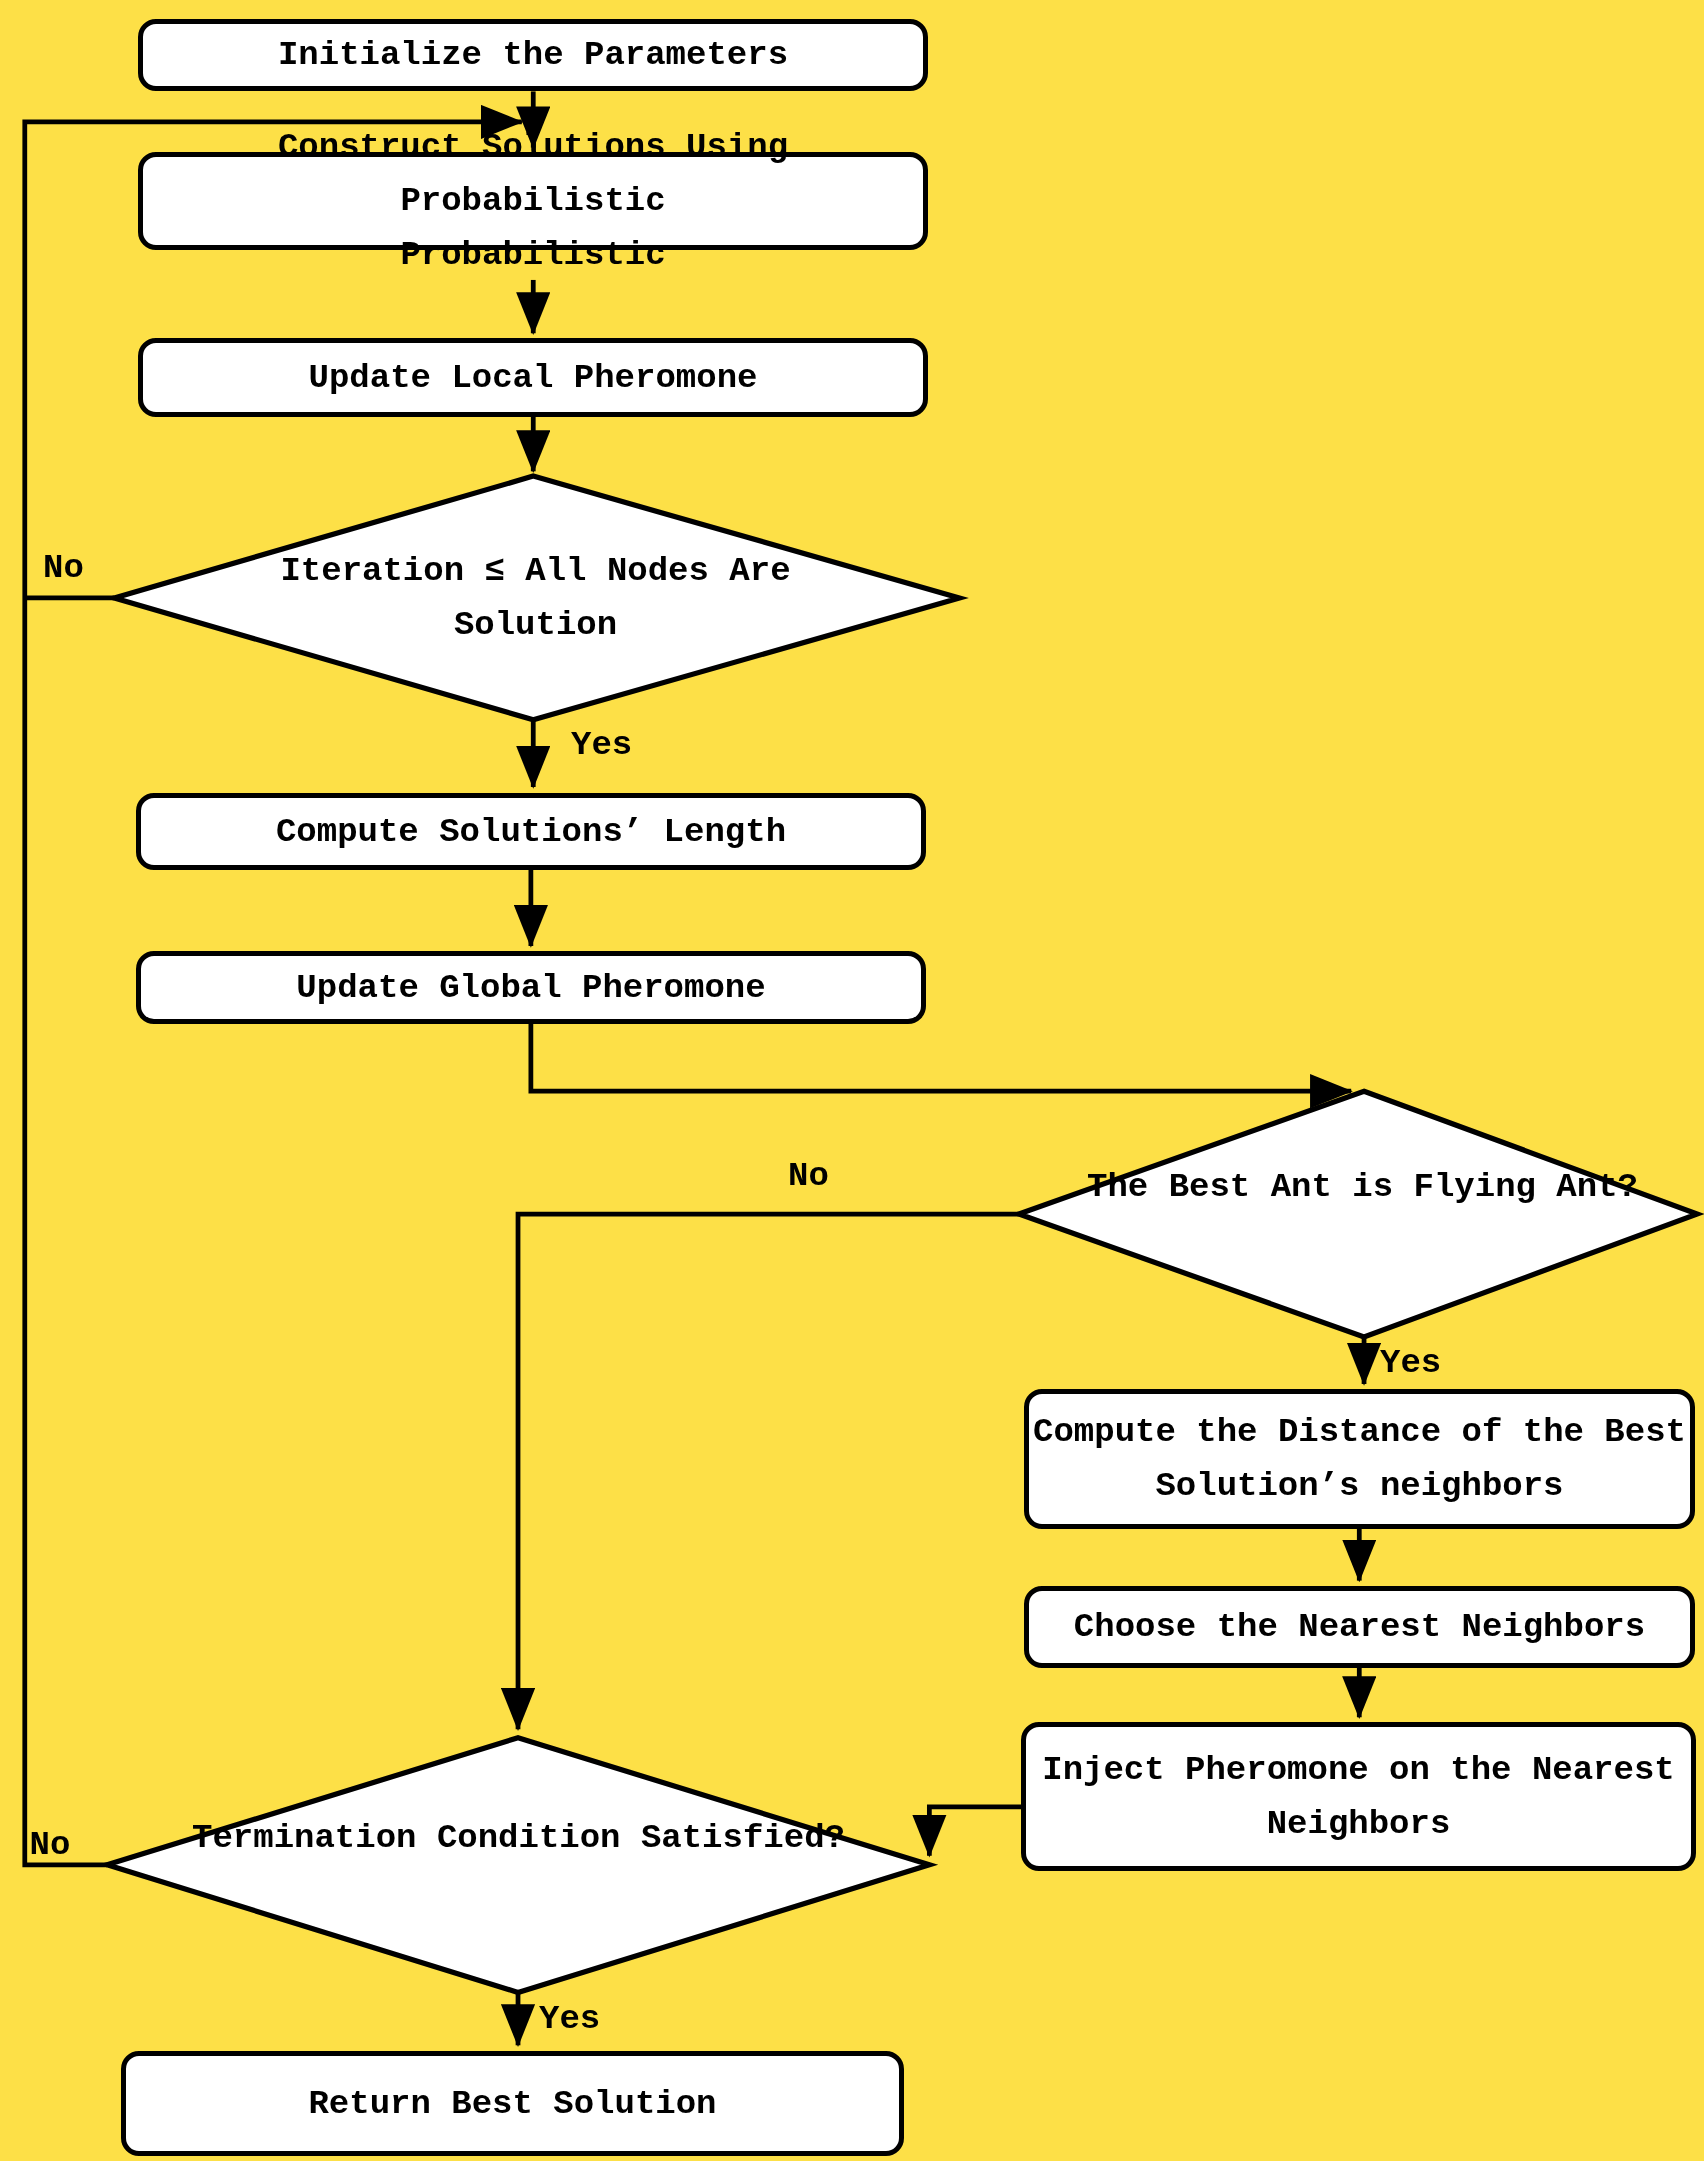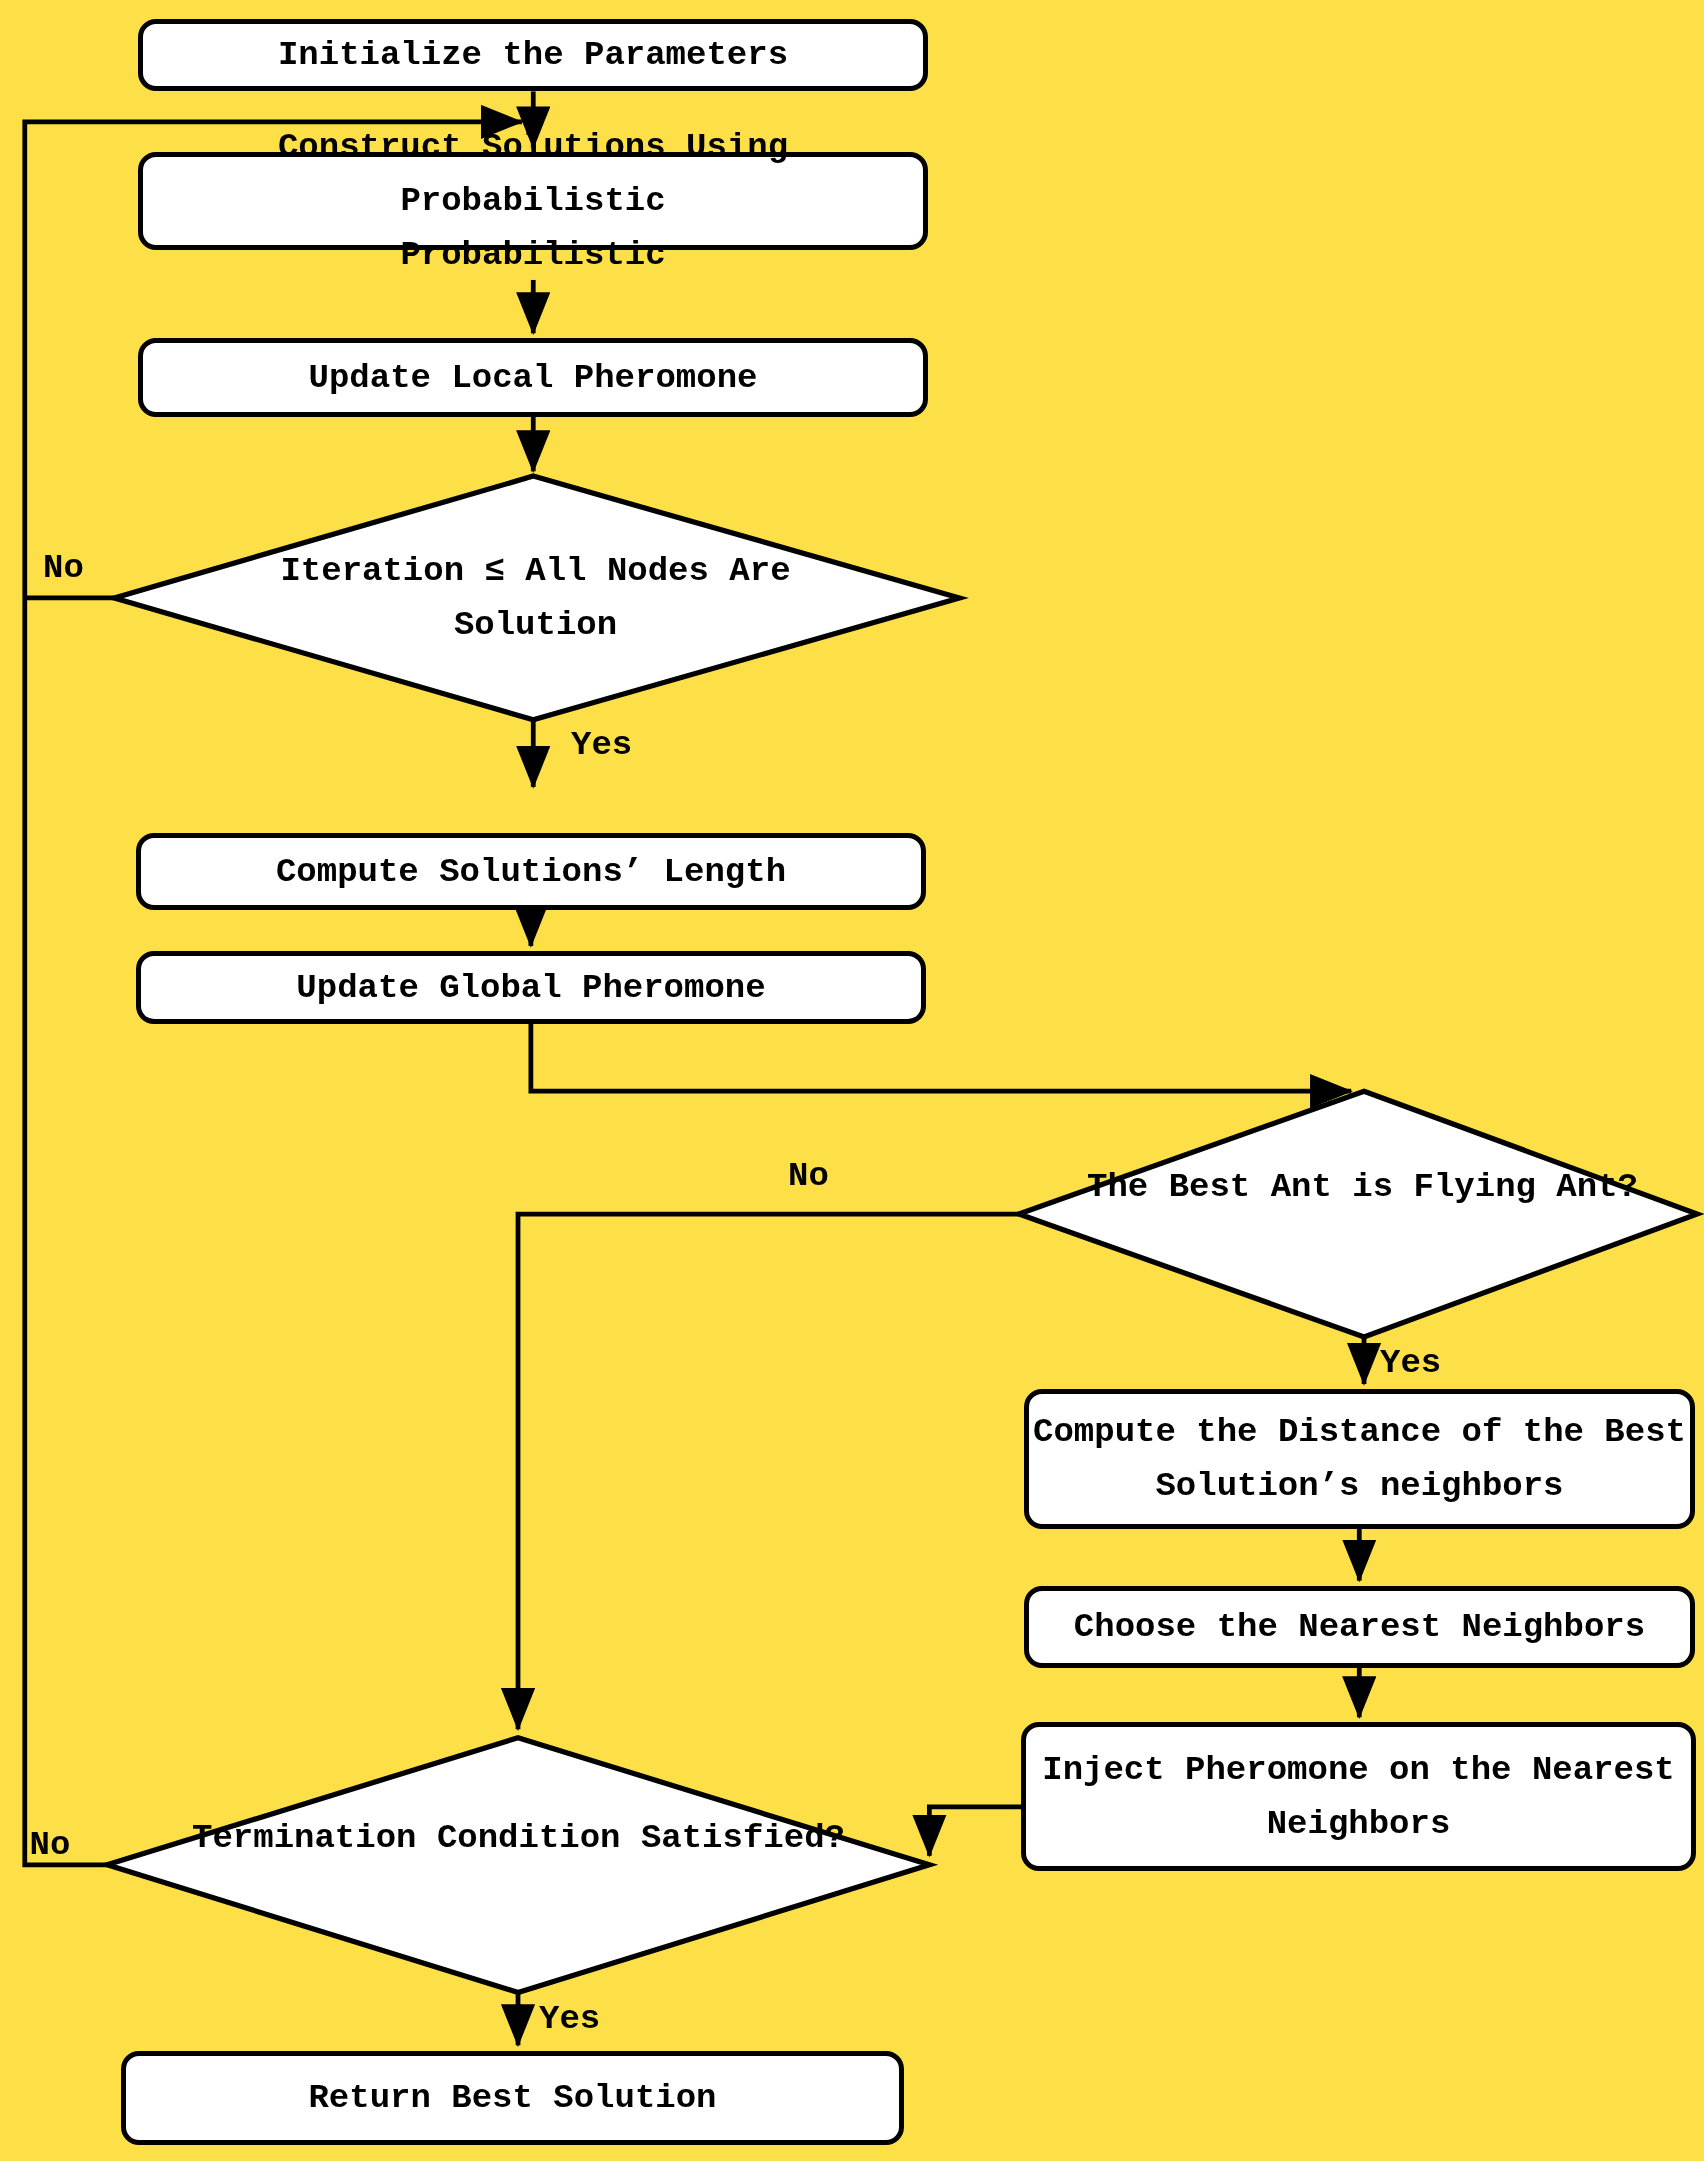--- a/index.html
+++ b/index.html
@@ -85,21 +85,21 @@
 
   <div class="node" style="left:138px; top:152px; width:790px; height:98px;">
     <span>Construct Solutions Using Probabilistic</span>
     <span>Probabilistic</span>
   </div>
 
   <div class="node" style="left:138px; top:338px; width:790px; height:79px;">
     <span>Update Local Pheromone</span>
   </div>
 
-  <div class="node" style="left:136px; top:793px; width:790px; height:77px;margin-top:40px;">
+  <div class="node" style="left:136px; top:793px; width:790px; height:77px;">
     <span>Compute Solutions’ Length</span>
   </div>
 
   <div class="node" style="left:136px; top:951px; width:790px; height:73px;justify-content:center;">
     <span>Update Global Pheromone</span>
   </div>
 
   <div class="node" style="left:1024px; top:1389px; width:671px; height:140px;">
     <span>Compute the Distance of the Best</span>
     <span>Solution’s neighbors</span>
@@ -107,21 +107,21 @@
 
   <div class="node" style="left:1024px; top:1586px; width:671px; height:82px;">
     <span>Choose the Nearest Neighbors</span>
   </div>
 
   <div class="node" style="left:1021px; top:1722px; width:675px; height:149px;">
     <span>Inject Pheromone on the Nearest</span>
     <span>Neighbors</span>
   </div>
 
-  <div class="node" style="left:121px; top:2051px; width:783px; height:94px;">
+  <div class="node" style="left:121px; top:2051px; width:783px; height:105px;">
     <span>Return Best Solution</span>
   </div>
 
   <div class="dlabel" style="left:202px; top:544px; width:667px;">
     <span>Iteration ≤ All Nodes</span>
     <span>Are Solution</span>
   </div>
 
   <div class="dlabel" style="left:1029px; top:1160px; width:667px;">
     <span>The Best Ant is</span>

